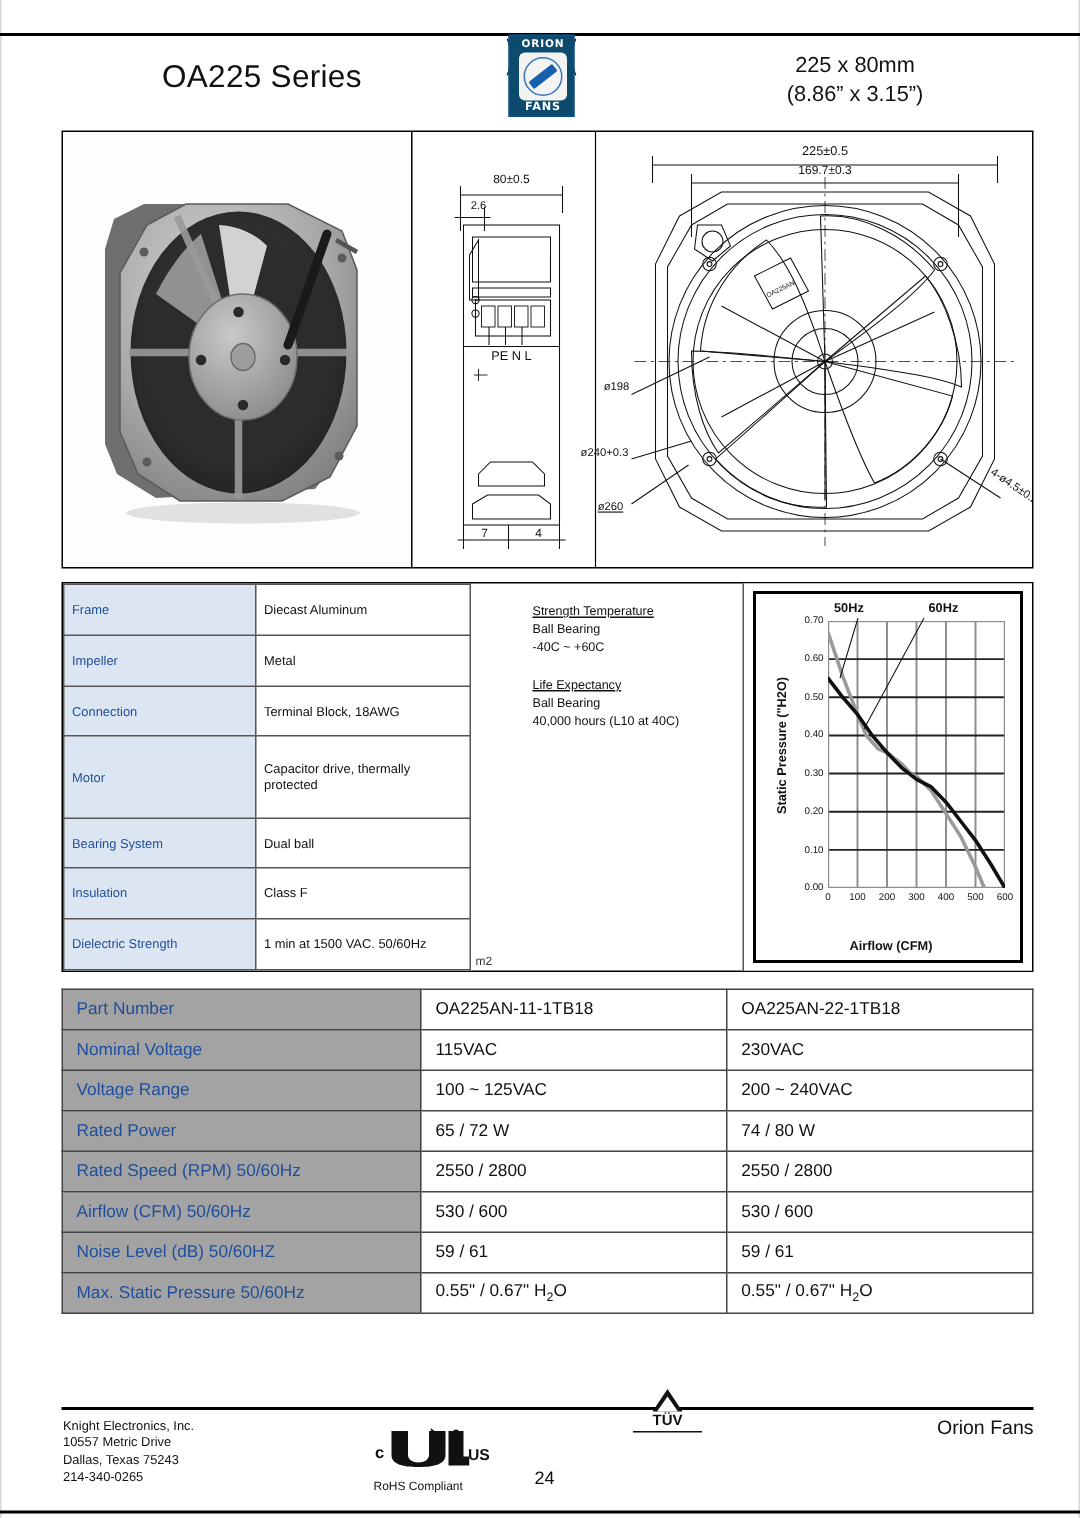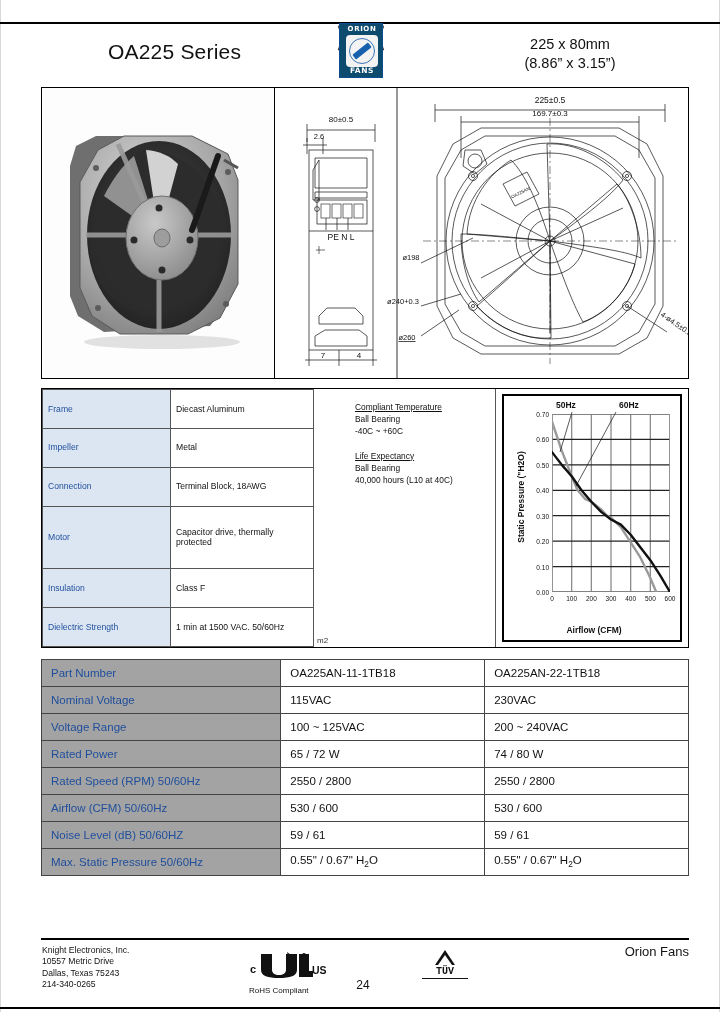--- a/index.html
+++ b/index.html
@@ -312,24 +312,23 @@
   }
   .pageno {
     position: absolute;
     left: 350px; top: 978px;
     width: 26px; text-align: center;
     font-size: 12px;
     color: #111;
   }
   .tuv {
     position: absolute;
-    left: 422px; top: 950px;
+    left: 422px; top: 926px;
     width: 46px; height: 38px;
     text-align: center;
-    font-family: Liberation Mono, monospace;
   }
   .tuv-tri {
     position: absolute;
     left: 13px; top: 0;
     width: 0; height: 0;
     border-left: 10px solid transparent;
     border-right: 10px solid transparent;
     border-bottom: 15px solid #111;
   }
   .tuv-tri-in {
@@ -598,32 +597,36 @@
       </tr>
       <tr>
         <td class="k">Connection</td>
         <td class="v">Terminal Block, 18AWG</td>
       </tr>
       <tr>
         <td class="k">Motor</td>
         <td class="v">Capacitor drive, thermally protected</td>
       </tr>
       <tr>
+        <td class="k">Bearing System</td>
+        <td class="v">Dual ball</td>
+      </tr>
+      <tr>
         <td class="k">Insulation</td>
         <td class="v">Class F</td>
       </tr>
       <tr>
         <td class="k">Dielectric Strength</td>
         <td class="v">1 min at 1500 VAC. 50/60Hz</td>
       </tr>
     </tbody>
       </table>
 
     <div class="notes">
-      <u>Compliant Temperature</u><br>
+      <u>Strength Temperature</u><br>
       <span>Ball Bearing</span><br>
       <span>-40C ~ +60C</span>
       <div class="gap"></div>
       <u>Life Expectancy</u><br>
       <span>Ball Bearing</span><br>
       <span>40,000 hours (L10 at 40C)</span>
     </div>
     <div class="note-artifact">m2</div>
 
     <div class="chart-cell">

